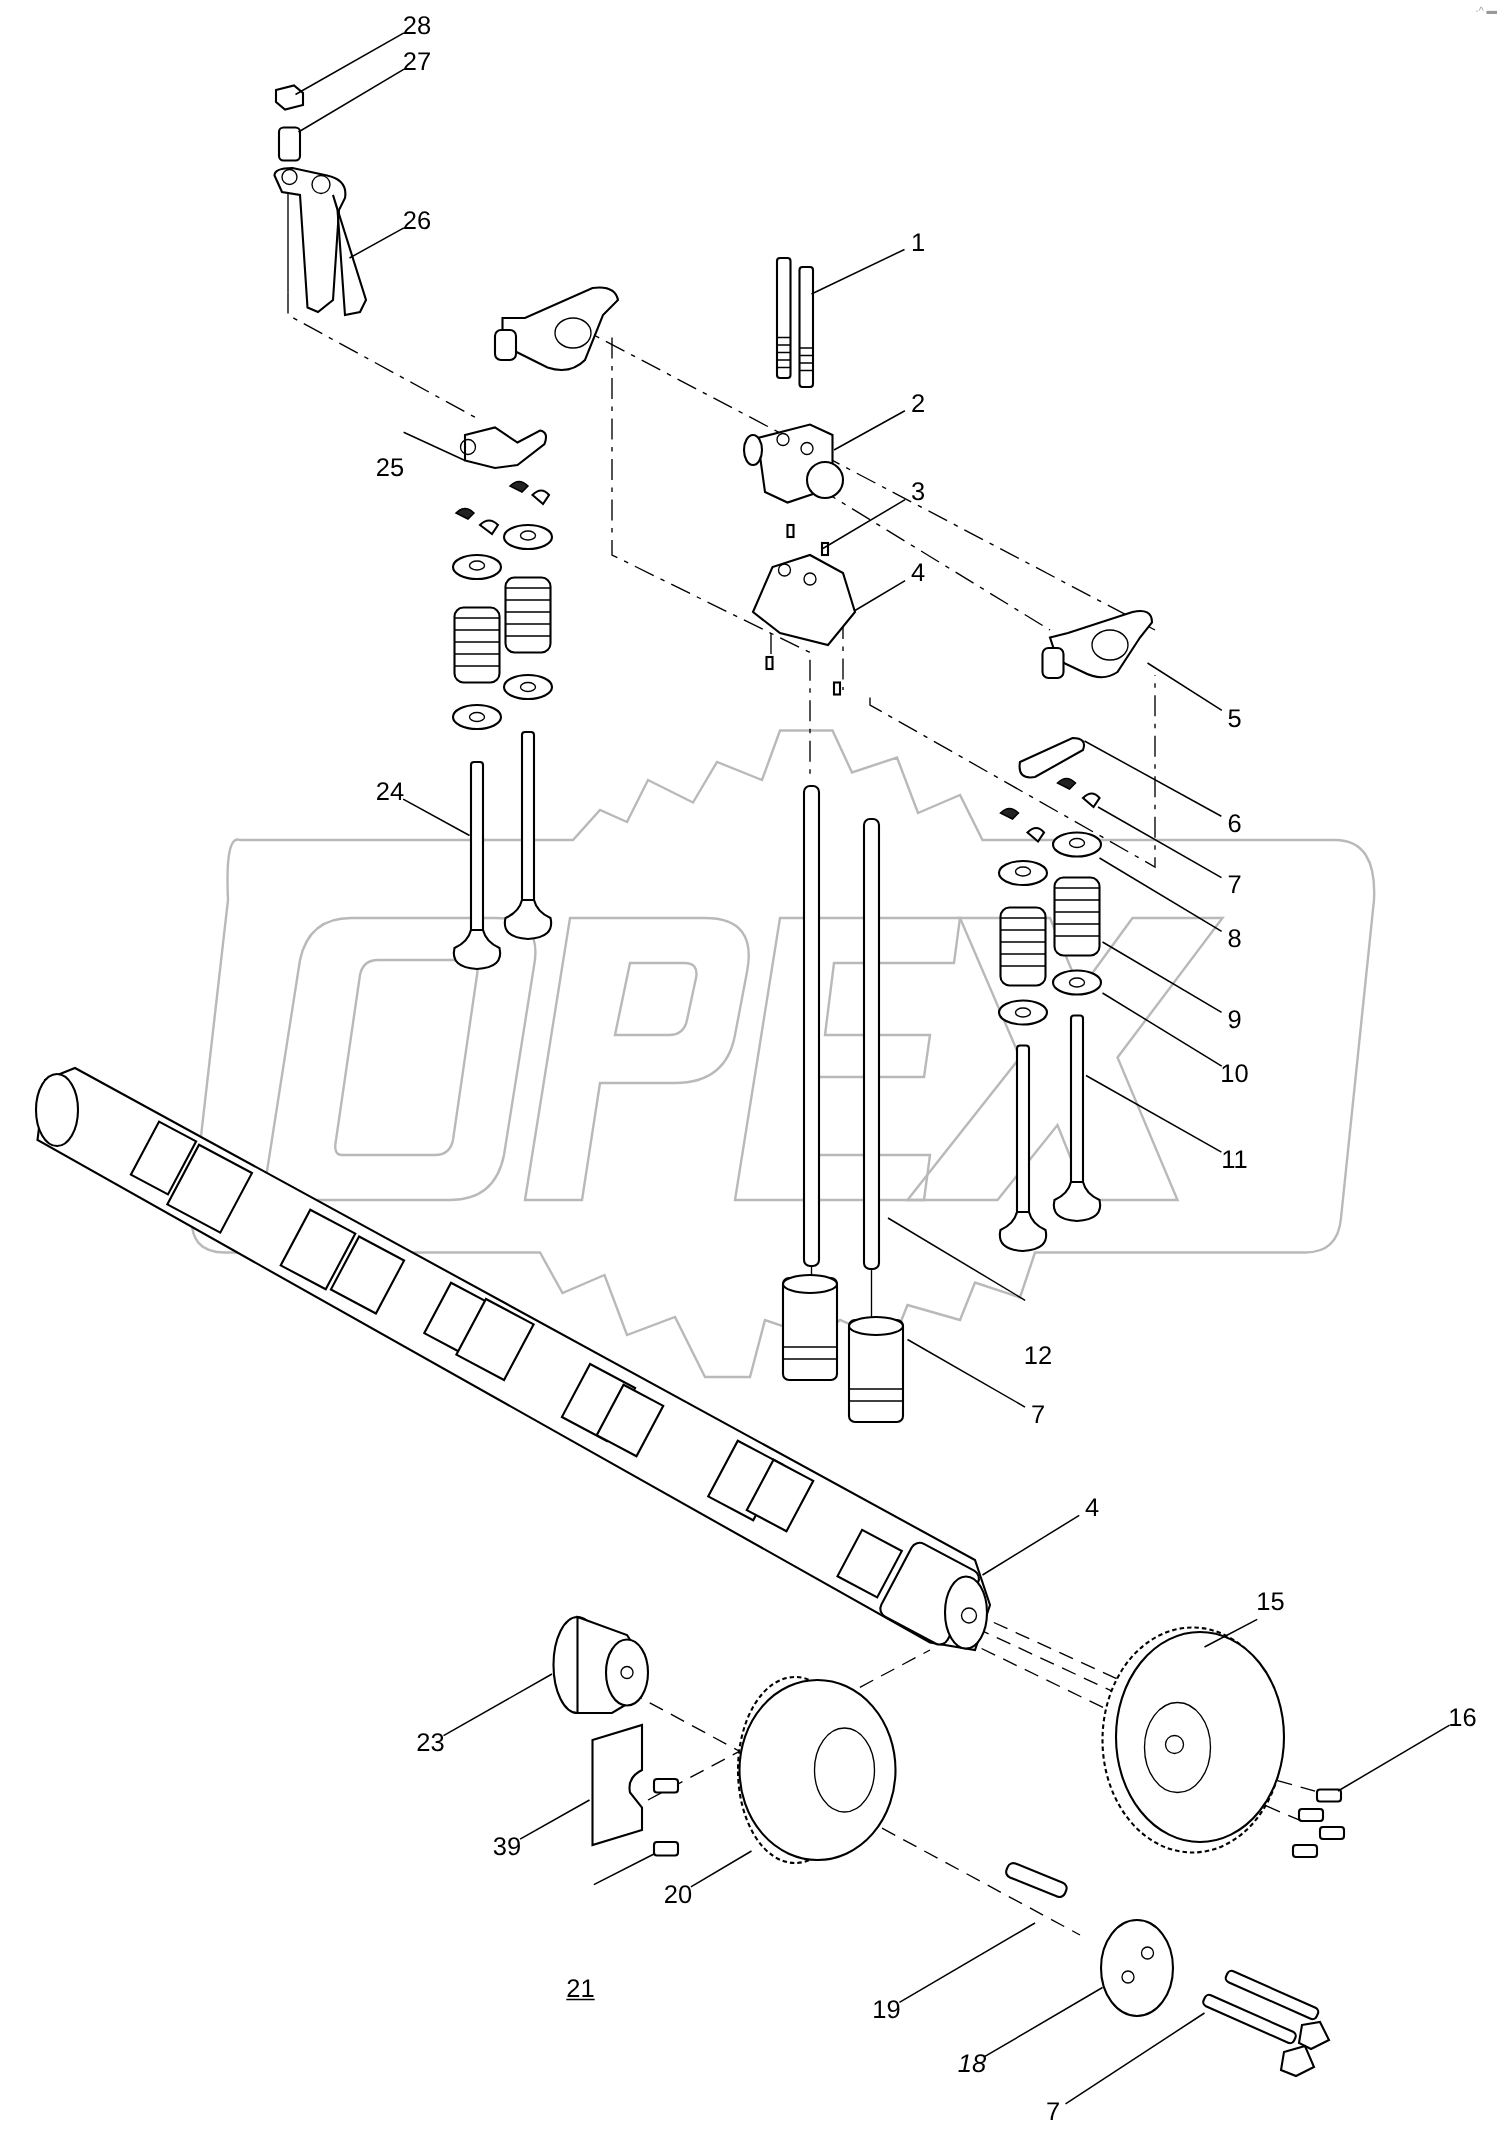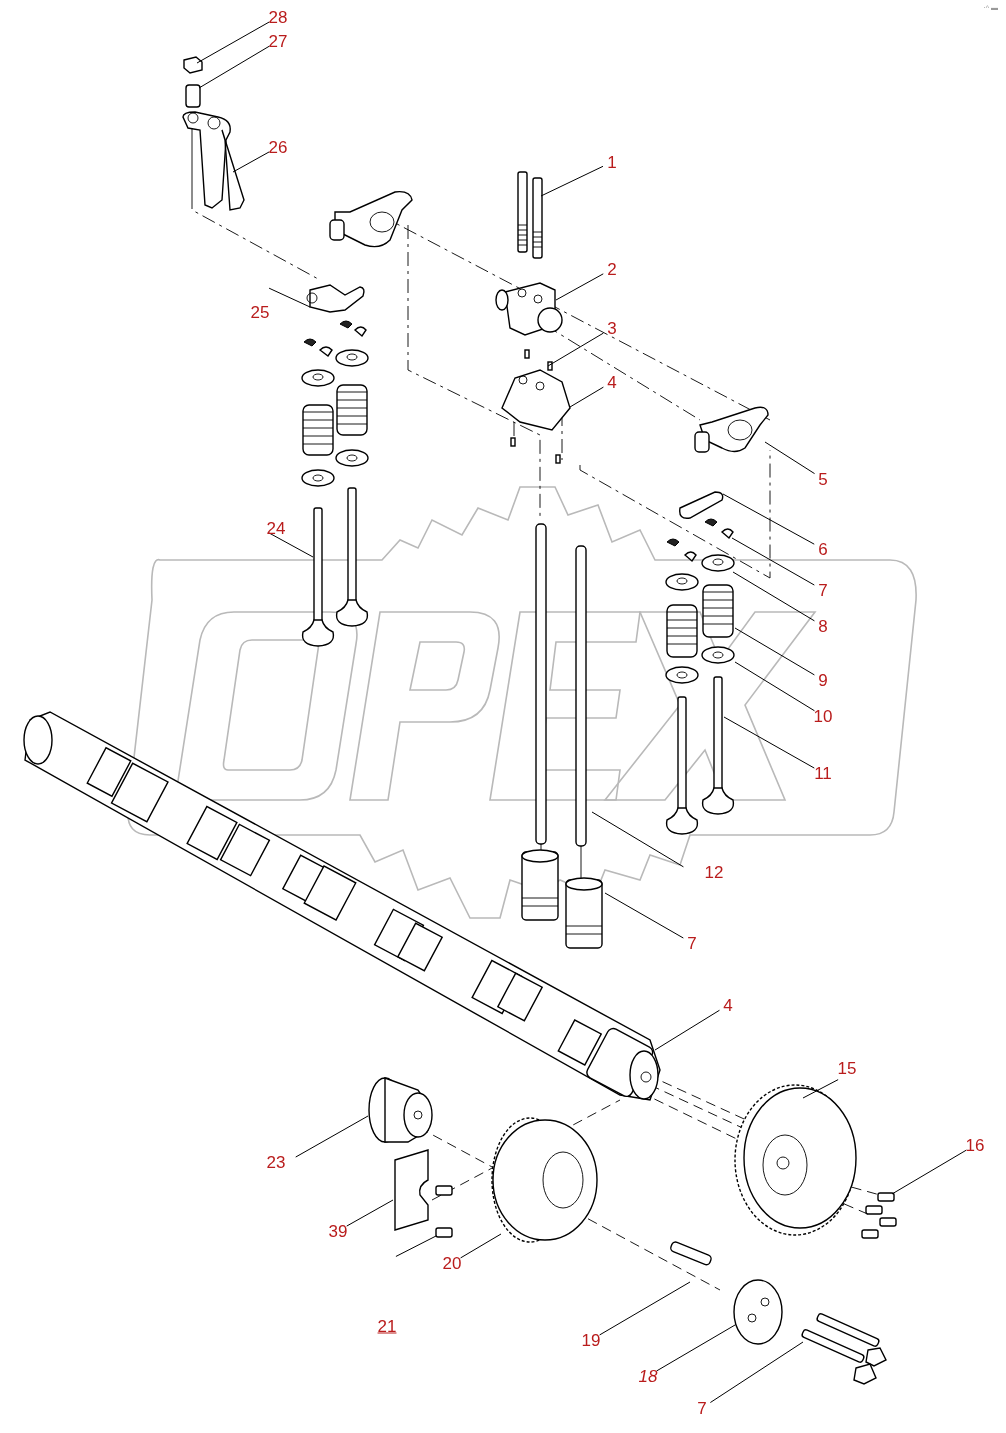--- a/index.html
+++ b/index.html
@@ -7,21 +7,21 @@
          font-family:"Liberation Sans", sans-serif; }
   #stage { position:absolute; left:0; top:0; width:1006px; height:1433px; }
   svg { position:absolute; left:0; top:0; }
   .wm { fill:none; stroke:#b9b9b9; stroke-width:1.6; }
   .lnf { fill:#fff; stroke:#000; stroke-width:1.4; }
   .thin { fill:none; stroke:#000; stroke-width:0.9; }
   .dash { fill:none; stroke:#000; stroke-width:0.9; stroke-dasharray:14 5 3 5; }
   .dash2 { fill:none; stroke:#000; stroke-width:0.9; stroke-dasharray:10 6; }
   .dark { fill:#222; stroke:#000; stroke-width:1; }
   .leader { stroke:#000; stroke-width:1; fill:none; }
-  .callout { position:absolute; font-size:17px; color:#b91c1c; line-height:17px;
+  .callout { position:absolute; font-size:17px; color:#000000; line-height:17px;
              transform:translate(-50%,-50%); white-space:nowrap; }
   .corner-mark { position:absolute; right:8px; top:4px; font-size:7px; color:#999; }
 </style>
 </head>
 <body>
 
 <div id="stage">
 
   <span class="corner-mark">·^ ▬</span>
 
@@ -272,31 +272,31 @@
       <span class="callout" style="left: 612px; top: 269px;">2</span>
       <span class="callout" style="left: 612px; top: 328px;">3</span>
       <span class="callout" style="left: 612px; top: 382px;">4</span>
       <span class="callout" style="left: 823px; top: 479px;">5</span>
       <span class="callout" style="left: 823px; top: 549px;">6</span>
       <span class="callout" style="left: 823px; top: 590px;">7</span>
       <span class="callout" style="left: 823px; top: 626px;">8</span>
       <span class="callout" style="left: 823px; top: 680px;">9</span>
       <span class="callout" style="left: 823px; top: 716px;">10</span>
       <span class="callout" style="left: 823px; top: 773px;">11</span>
-      <span class="callout" style="left: 692px; top: 872px; margin-left: 22px;">12</span>
+      <span class="callout" style="left: 692px; top: 904px;">12</span>
       <span class="callout" style="left: 692px; top: 943px;">7</span>
       <span class="callout" style="left: 728px; top: 1005px;">4</span>
       <span class="callout" style="left: 847px; top: 1068px;">15</span>
       <span class="callout" style="left: 975px; top: 1145px;">16</span>
       <span class="callout" style="left: 702px; top: 1408px;">7</span>
       <span class="callout" style="left: 648px; top: 1376px; font-style: italic;">18</span>
       <span class="callout" style="left: 591px; top: 1340px;">19</span>
       <span class="callout" style="left: 452px; top: 1263px;">20</span>
       <span class="callout" style="left: 387px; top: 1326px; text-decoration: underline;">21</span>
       <span class="callout" style="left: 338px; top: 1231px;">39</span>
-      <span class="callout" style="left: 276px; top: 1162px;">23</span>
-      <span class="callout" style="left: 260px; top: 528px; margin-left: 16px;">24</span>
+      <span class="callout" style="left: 287px; top: 1162px;">23</span>
+      <span class="callout" style="left: 260px; top: 528px;">24</span>
       <span class="callout" style="left: 260px; top: 284px; margin-top: 28px;">25</span>
       <span class="callout" style="left: 278px; top: 147px;">26</span>
       <span class="callout" style="left: 278px; top: 41px;">27</span>
       <span class="callout" style="left: 278px; top: 17px;">28</span>
     </div>
 </div>
 
 </body></html>

